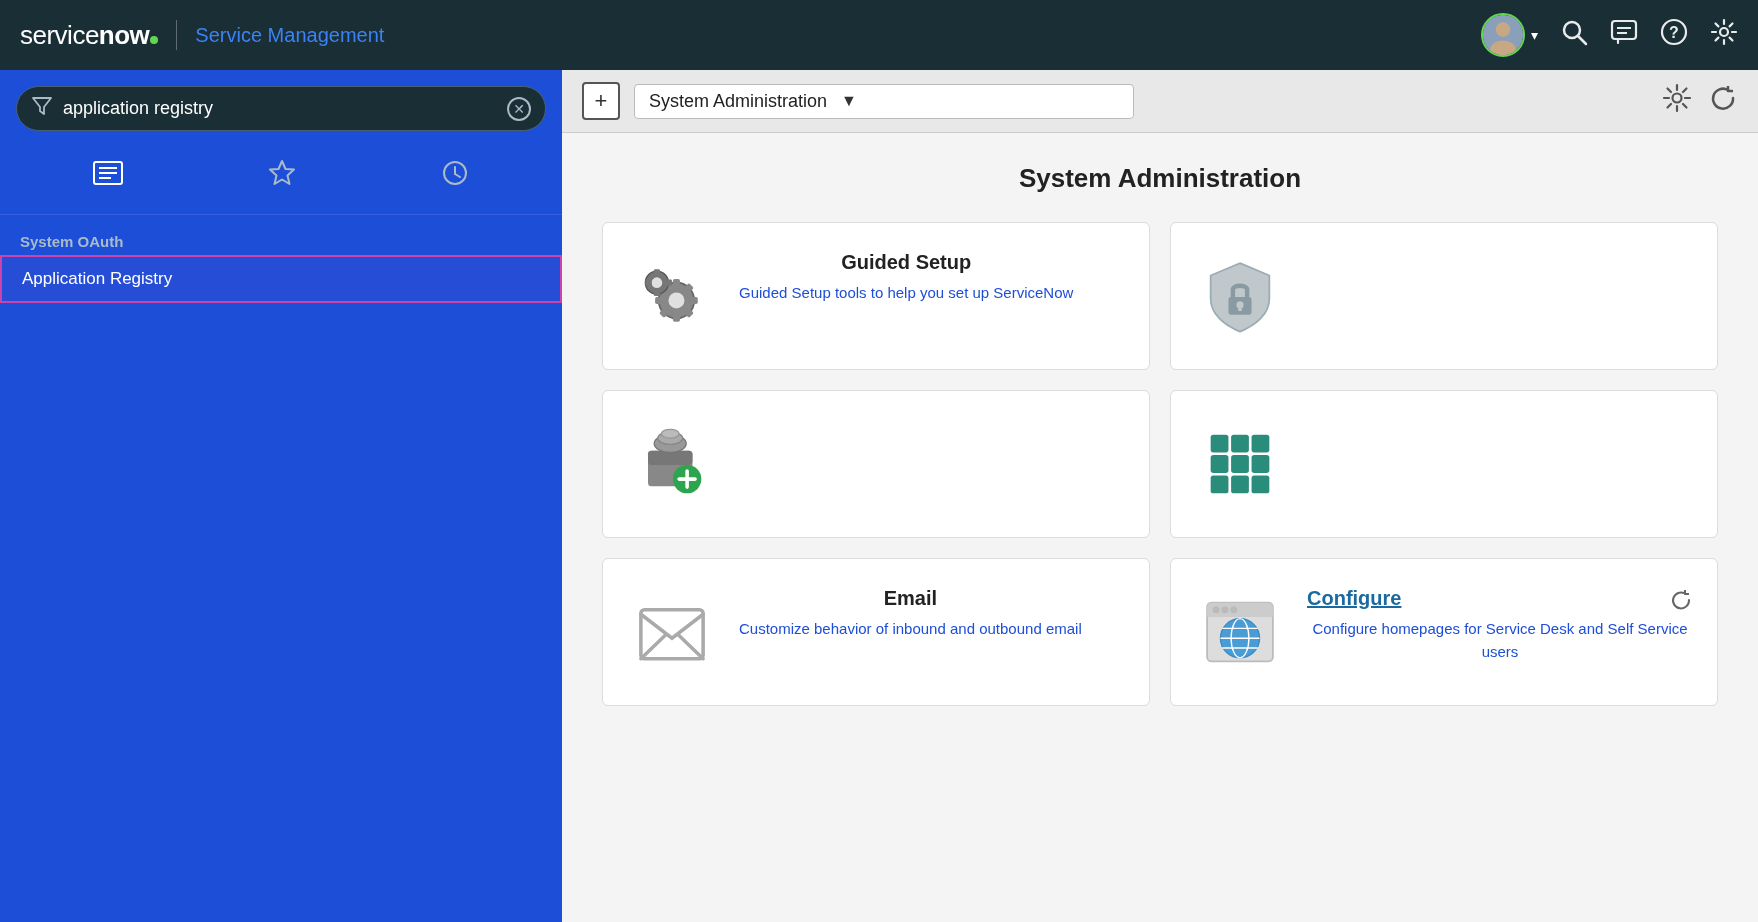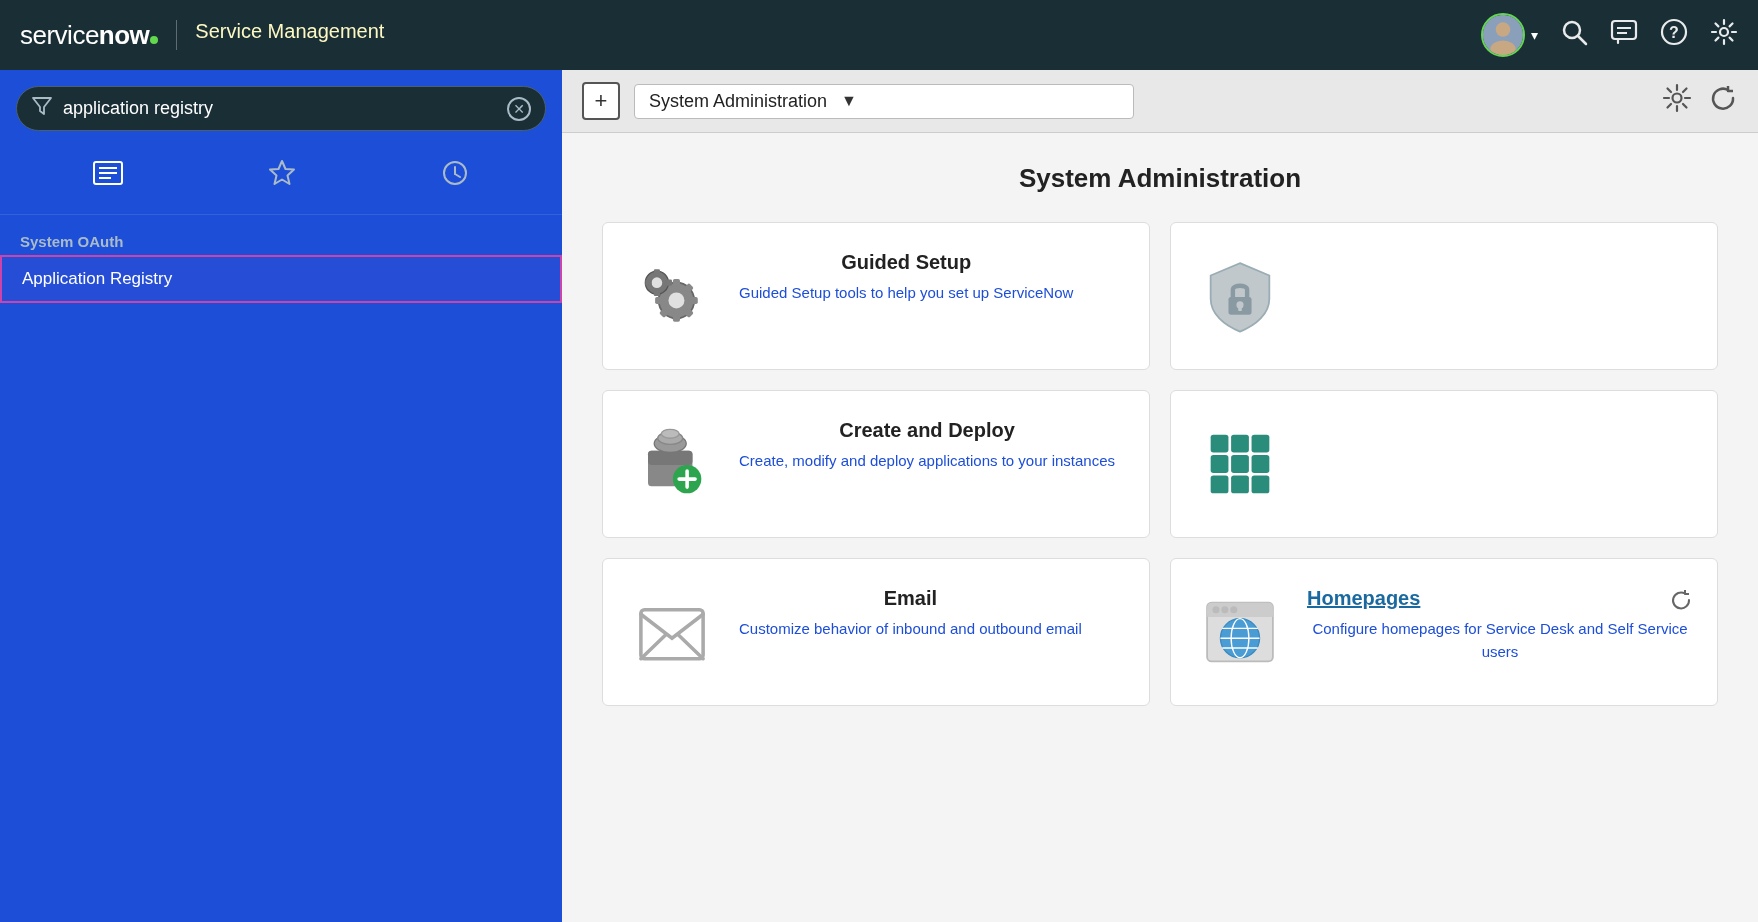--- a/index.html
+++ b/index.html
@@ -10,21 +10,21 @@
       background: #1a2e35;
       height: 70px;
       display: flex;
       align-items: center;
       padding: 0 20px;
       justify-content: space-between;
       flex-shrink: 0;
     }
     .top-nav-left {
       display: flex;
-      align-items: flex-start;
+      align-items: center;
       gap: 18px;
     }
     .servicenow-logo {
       display: flex;
       align-items: center;
       gap: 10px;
     }
     .logo-text {
       color: white;
       font-size: 26px;
@@ -41,21 +41,21 @@
       border-radius: 50%;
       display: inline-block;
       margin-left: 1px;
     }
     .nav-divider {
       width: 1px;
       height: 30px;
       background: rgba(255,255,255,0.3);
     }
     .nav-app-title {
-      color: #fef9c3;
+      color: #3b82f6;
       font-size: 20px;
       font-weight: 400;
     }
     .top-nav-right {
       display: flex;
       align-items: center;
       gap: 22px;
     }
     .nav-avatar {
       width: 44px;
@@ -505,24 +505,20 @@
 
               <ellipse cx="43" cy="22" rx="18" ry="10" fill="#999" stroke="#777" stroke-width="1.5"></ellipse>
               <ellipse cx="43" cy="16" rx="14" ry="7" fill="#aaa" stroke="#888" stroke-width="1.5"></ellipse>
               <ellipse cx="43" cy="11" rx="10" ry="5" fill="#bbb" stroke="#999" stroke-width="1.5"></ellipse>
 
               <circle cx="62" cy="62" r="16" fill="#2da44e"></circle>
               <line x1="62" y1="53" x2="62" y2="71" stroke="white" stroke-width="4" stroke-linecap="round"></line>
               <line x1="53" y1="62" x2="71" y2="62" stroke="white" stroke-width="4" stroke-linecap="round"></line>
             </svg>
           </div>
-          <div class="card-text">
-            <div class="card-title">Create and Deploy</div>
-            <div class="card-desc">Create, modify and deploy applications to your instances</div>
-          </div>
         </div>
 
         <div class="card">
           <div class="card-icon data-icon">
             <svg width="90" height="90" viewBox="0 0 90 90" fill="none">
 
               <rect x="12" y="12" width="20" height="20" rx="3" fill="#2a8c7a"></rect>
               <rect x="35" y="12" width="20" height="20" rx="3" fill="#2a8c7a"></rect>
               <rect x="58" y="12" width="20" height="20" rx="3" fill="#2a8c7a"></rect>
               <rect x="12" y="35" width="20" height="20" rx="3" fill="#2a8c7a"></rect>
@@ -568,21 +564,21 @@
               <circle cx="45" cy="52" r="22" fill="#4a9cd4" stroke="#3a8ac0" stroke-width="1.5"></circle>
 
               <ellipse cx="45" cy="52" rx="10" ry="22" stroke="white" stroke-width="1.5" fill="none"></ellipse>
               <line x1="23" y1="52" x2="67" y2="52" stroke="white" stroke-width="1.5"></line>
               <line x1="25" y1="41" x2="65" y2="41" stroke="white" stroke-width="1.5"></line>
               <line x1="25" y1="63" x2="65" y2="63" stroke="white" stroke-width="1.5"></line>
             </svg>
           </div>
           <div class="card-text" style="width:100%">
             <div style="display:flex; align-items:center; justify-content:space-between;">
-              <div class="card-title link">Homepages</div>
+              <div class="card-title link">Configure</div>
               <span class="card-refresh">
                 <svg width="24" height="24" viewBox="0 0 24 24" fill="none">
                   <path d="M20 12 A8 8 0 1 1 16 5.5" stroke="#666" stroke-width="2" stroke-linecap="round" fill="none"></path>
                   <polyline points="16,2 16,6 20,6" stroke="#666" stroke-width="2" stroke-linejoin="round" fill="none"></polyline>
                 </svg>
               </span>
             </div>
             <div class="card-desc">Configure homepages for Service Desk and Self Service users</div>
           </div>
         </div>

